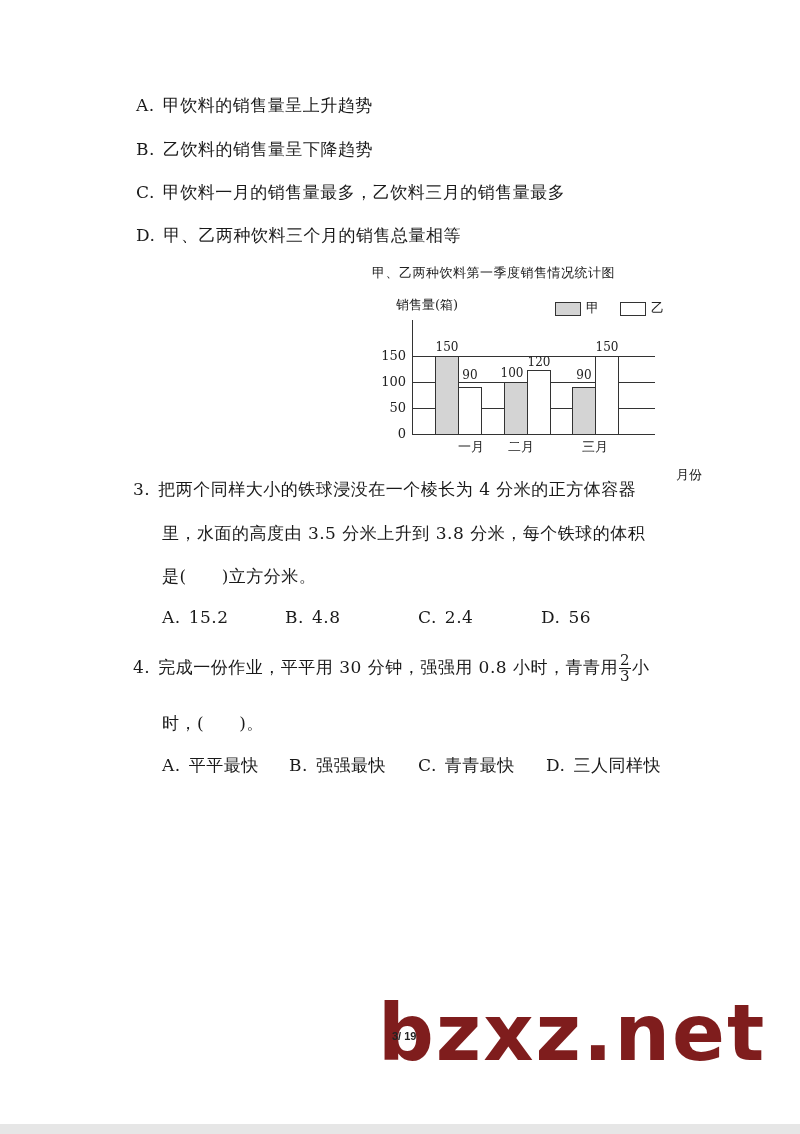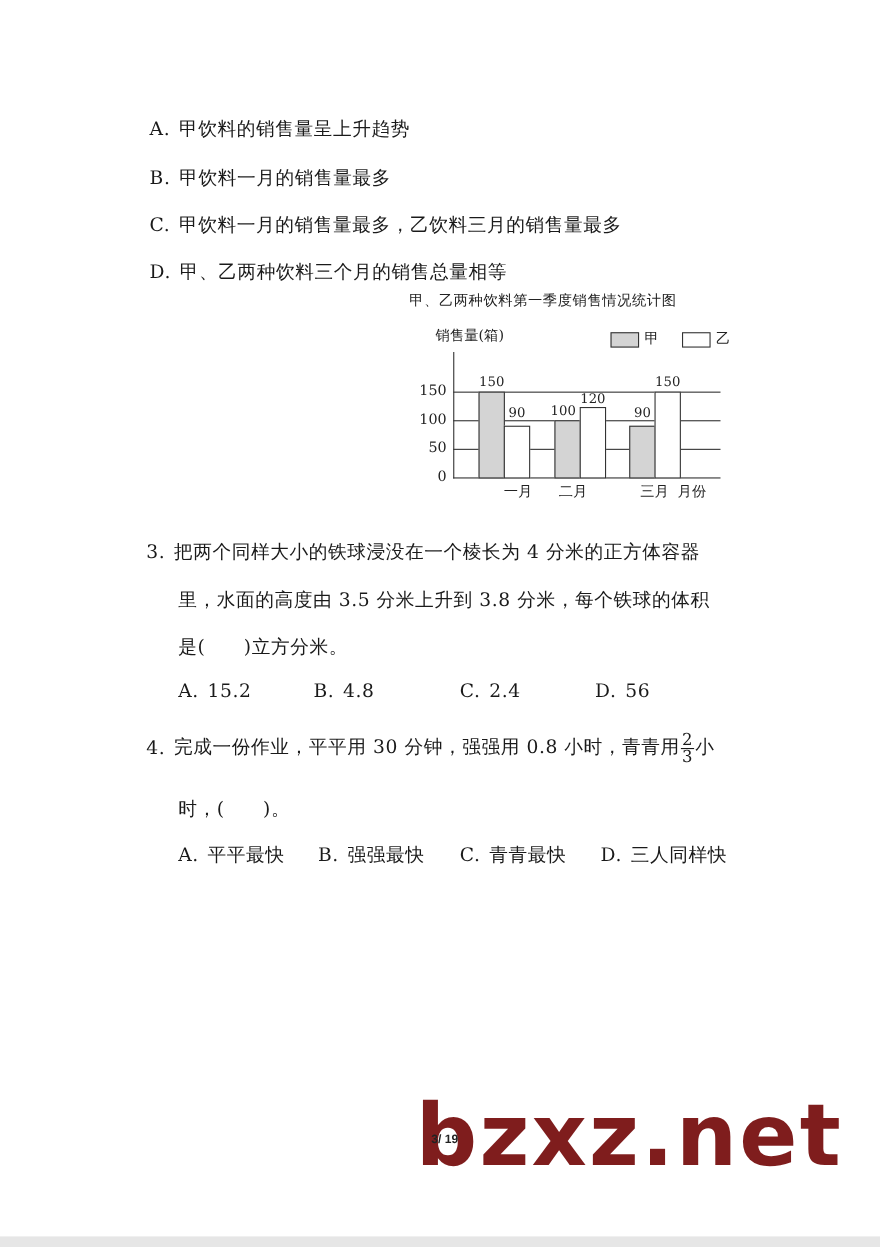--- a/index.html
+++ b/index.html
@@ -5,21 +5,21 @@
   html, body { margin: 0; padding: 0; }
   body {
     width: 800px; height: 1134px; position: relative; overflow: hidden;
     background: #ffffff; color: #1a1a1a;
     font-family: "DejaVu Serif", "Liberation Serif", serif;
   }
   .page-bottom-bar {
     position: absolute; left: 0; right: 0; top: 1124px; height: 10px;
     background: #e6e6e6;
   }
-  .line { position: absolute; font-size: 17px; white-space: nowrap; letter-spacing: 0.5px; margin-top: 12px; }
+  .line { position: absolute; font-size: 17px; white-space: nowrap; letter-spacing: 0.5px; }
   .opt-label { margin-right: 8px; }
   .chart-title { position: absolute; left: 372px; top: 264px; font-size: 13px; letter-spacing: 0.5px; color: #222; white-space: nowrap; }
   .chart-ylabel { position: absolute; left: 396px; top: 296px; font-size: 13px; color: #222; white-space: nowrap; }
   .legend-box { position: absolute; top: 302px; width: 26px; height: 14px; border: 1px solid #333; box-sizing: border-box; }
   .legend-text { position: absolute; top: 299px; font-size: 13px; color: #222; }
   .chart { position: absolute; left: 0; top: 0; width: 720px; height: 1134px; pointer-events: none; }
   .chart > * { pointer-events: auto; }
   .tick { position: absolute; font-size: 13px; color: #222; text-align: right; width: 34px; }
   .grid { position: absolute; height: 1px; background: #333; }
   .axis-y { position: absolute; left: 412px; top: 320px; width: 1px; height: 115px; background: #333; }
@@ -41,21 +41,21 @@
     font-size: 11px; font-weight: bold; color: #222;
   }
 </style>
 </head>
 <body>
 
 <div class="line" style="left:136px; top:94px;">
   <span class="opt-label">A.</span><span>甲饮料的销售量呈上升趋势</span>
 </div>
 <div class="line" style="left:136px; top:138px;">
-  <span class="opt-label">B.</span><span>甲饮料一月的销售量最多</span>
+  <span class="opt-label">B.</span><span>乙饮料的销售量呈下降趋势</span>
 </div>
 <div class="line" style="left:136px; top:181px;">
   <span class="opt-label">C.</span><span>甲饮料一月的销售量最多，乙饮料三月的销售量最多</span>
 </div>
 <div class="line" style="left:136px; top:224px;">
   <span class="opt-label">D.</span><span>甲、乙两种饮料三个月的销售总量相等</span>
 </div>
 
 <div class="chart">
   <div class="chart-title">甲、乙两种饮料第一季度销售情况统计图</div>
@@ -87,21 +87,21 @@
   <div class="bar-label" style="left:432px; top:340px;">150</div>
   <div class="bar-label" style="left:455px; top:368px;">90</div>
   <div class="bar-label" style="left:497px; top:366px;">100</div>
   <div class="bar-label" style="left:524px; top:355px;text-align:center;">120</div>
   <div class="bar-label" style="left:569px; top:368px;">90</div>
   <div class="bar-label" style="left:592px; top:340px;">150</div>
 
   <div class="month" style="left:458px;">一月</div>
   <div class="month" style="left:508px;">二月</div>
   <div class="month" style="left:582px;text-align:right;">三月</div>
-  <div class="month" style="left:616px;">月份</div>
+  <div class="month" style="left:676px;margin-top:28px;">月份</div>
 </div>
 
 <div class="line" style="left:133px; top:478px;">
   <span class="opt-label">3.</span><span>把两个同样大小的铁球浸没在一个棱长为 4 分米的正方体容器</span>
 </div>
 <div class="line" style="left:162px; top:522px;">里，水面的高度由 3.5 分米上升到 3.8 分米，每个铁球的体积</div>
 <div class="line" style="left:162px; top:565px;">是(　　)立方分米。</div>
 
 <div class="line" style="left:162px; top:607px;">
   <span class="opt-label">A.</span><span>15.2</span>

